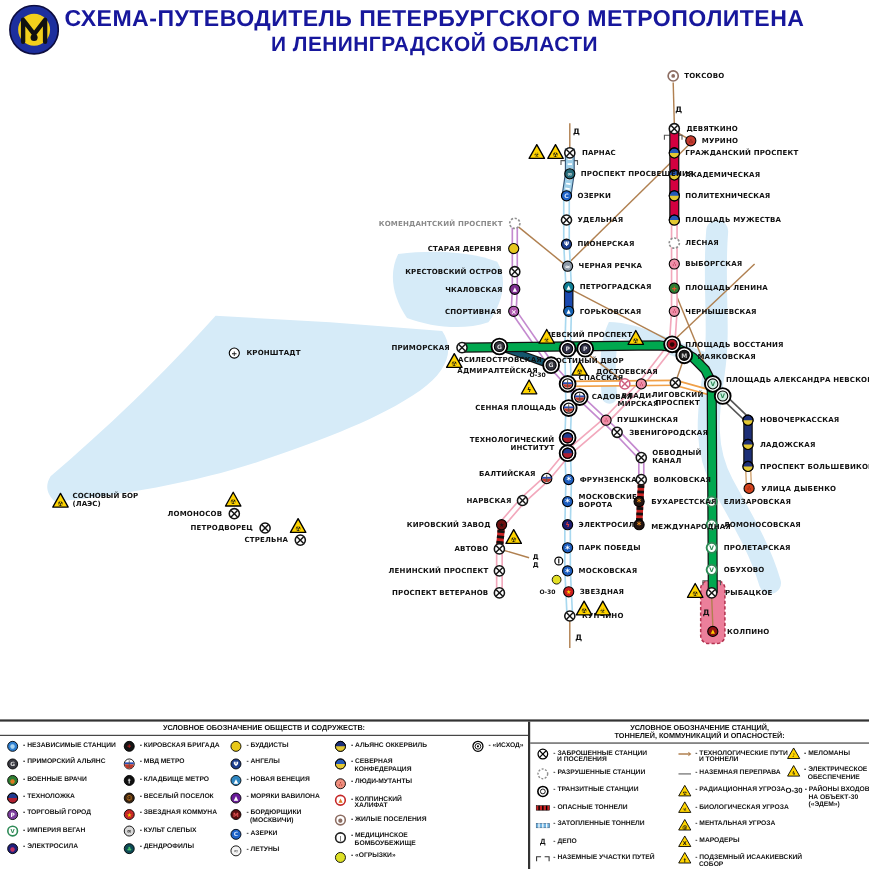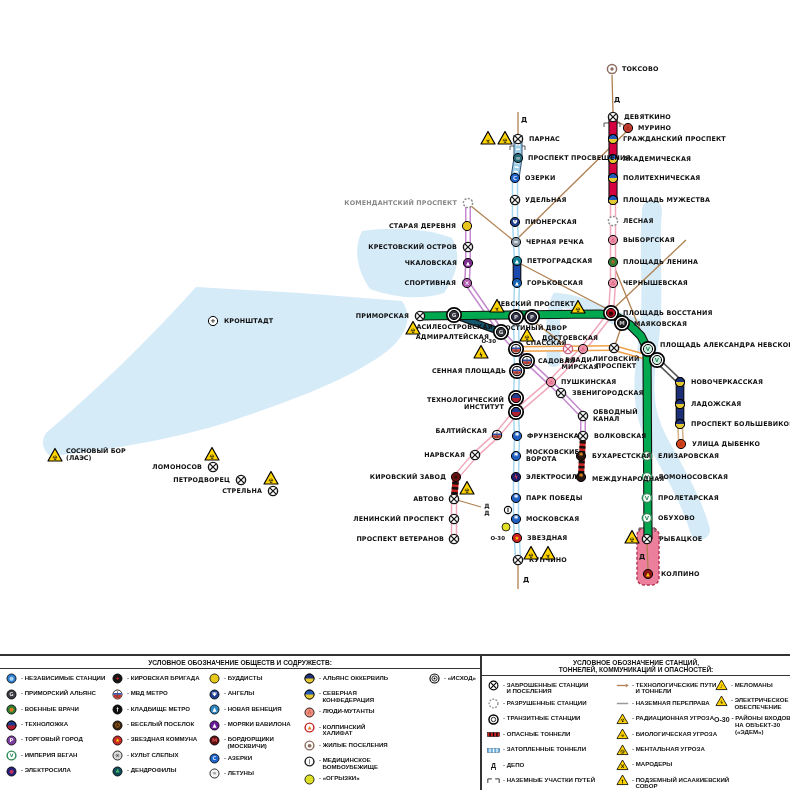--- a/index.html
+++ b/index.html
@@ -27,20 +27,34 @@
   .lg-item .ic{flex:0 0 15px;height:13px;display:flex;align-items:center;justify-content:center;}
   .lg-item .ic-txt{font-size:7px;font-weight:bold;color:#111;white-space:nowrap;}
   .lg-item .lbl{font-size:6.1px;line-height:6.6px;font-weight:bold;color:#111;white-space:nowrap;
                 padding-top:2.5px;padding-left:2px;}
   svg text{font-family:"DejaVu Sans","Liberation Sans",sans-serif;}
 </style>
 </head>
 <body>
 
 <div class="stage">
+  <header>
+    <span class="logo">
+      <svg width="46" height="46" viewBox="-23 -23 46 46">
+        <circle r="22" fill="#1d2f9e" stroke="#0d0d40" stroke-width="1.5"></circle>
+        <circle r="14.5" fill="#f2cf1c"></circle>
+        <path d="M-10,11 L-10,-9 L0,4 L10,-9 L10,11" fill="none" stroke="#111" stroke-width="4" stroke-linejoin="round" stroke-linecap="round"></path>
+        <circle cy="7" r="3.2" fill="#111"></circle>
+      </svg>
+    </span>
+    <div class="titles">
+      <div class="title1">СХЕМА-ПУТЕВОДИТЕЛЬ ПЕТЕРБУРГСКОГО МЕТРОПОЛИТЕНА</div>
+      <div class="title2">И ЛЕНИНГРАДСКОЙ ОБЛАСТИ</div>
+    </div>
+  </header>
 
   <svg id="map" width="790" height="656" viewBox="0 0 790 656">
       <path d="M196,287 L300,293 L402,301 C414,318 406,338 382,355 C344,381 298,398 240,418 C186,437 108,451 50,456 C42,449 41,441 46,433 C94,392 148,341 196,287 Z" fill="#d6ebf8" stroke="none" stroke-width="0" stroke-linecap="round"></path>
       <path d="M362,231 C398,226 432,230 452,238 C462,254 457,276 444,293 C420,301 392,297 370,289 C357,270 353,249 362,231 Z" fill="#d6ebf8" stroke="none" stroke-width="0" stroke-linecap="round"></path>
       <path d="M652,210 C648,258 655,298 649,338 C643,378 640,408 657,440 C672,468 690,496 700,530" fill="none" stroke="#d6ebf8" stroke-width="20" stroke-linecap="round"></path>
       <path d="M648,330 C612,318 584,302 558,300 C552,314 552,338 554,360" fill="none" stroke="#d6ebf8" stroke-width="14" stroke-linecap="round"></path>
       <path d="M196,300 C150,345 100,393 52,437" fill="none" stroke="#ffffff" stroke-width="0" stroke-linecap="round"></path>
       <rect x="637" y="528" width="22" height="57" rx="7" fill="#ec7f9b" stroke="#b3324f" stroke-width="1.4" stroke-dasharray="3,2"></rect>
       <line x1="612" y1="75" x2="613" y2="112" stroke="#b08050" stroke-width="1.3"></line>
       <line x1="518" y1="112" x2="518" y2="134" stroke="#b08050" stroke-width="1.3"></line>

